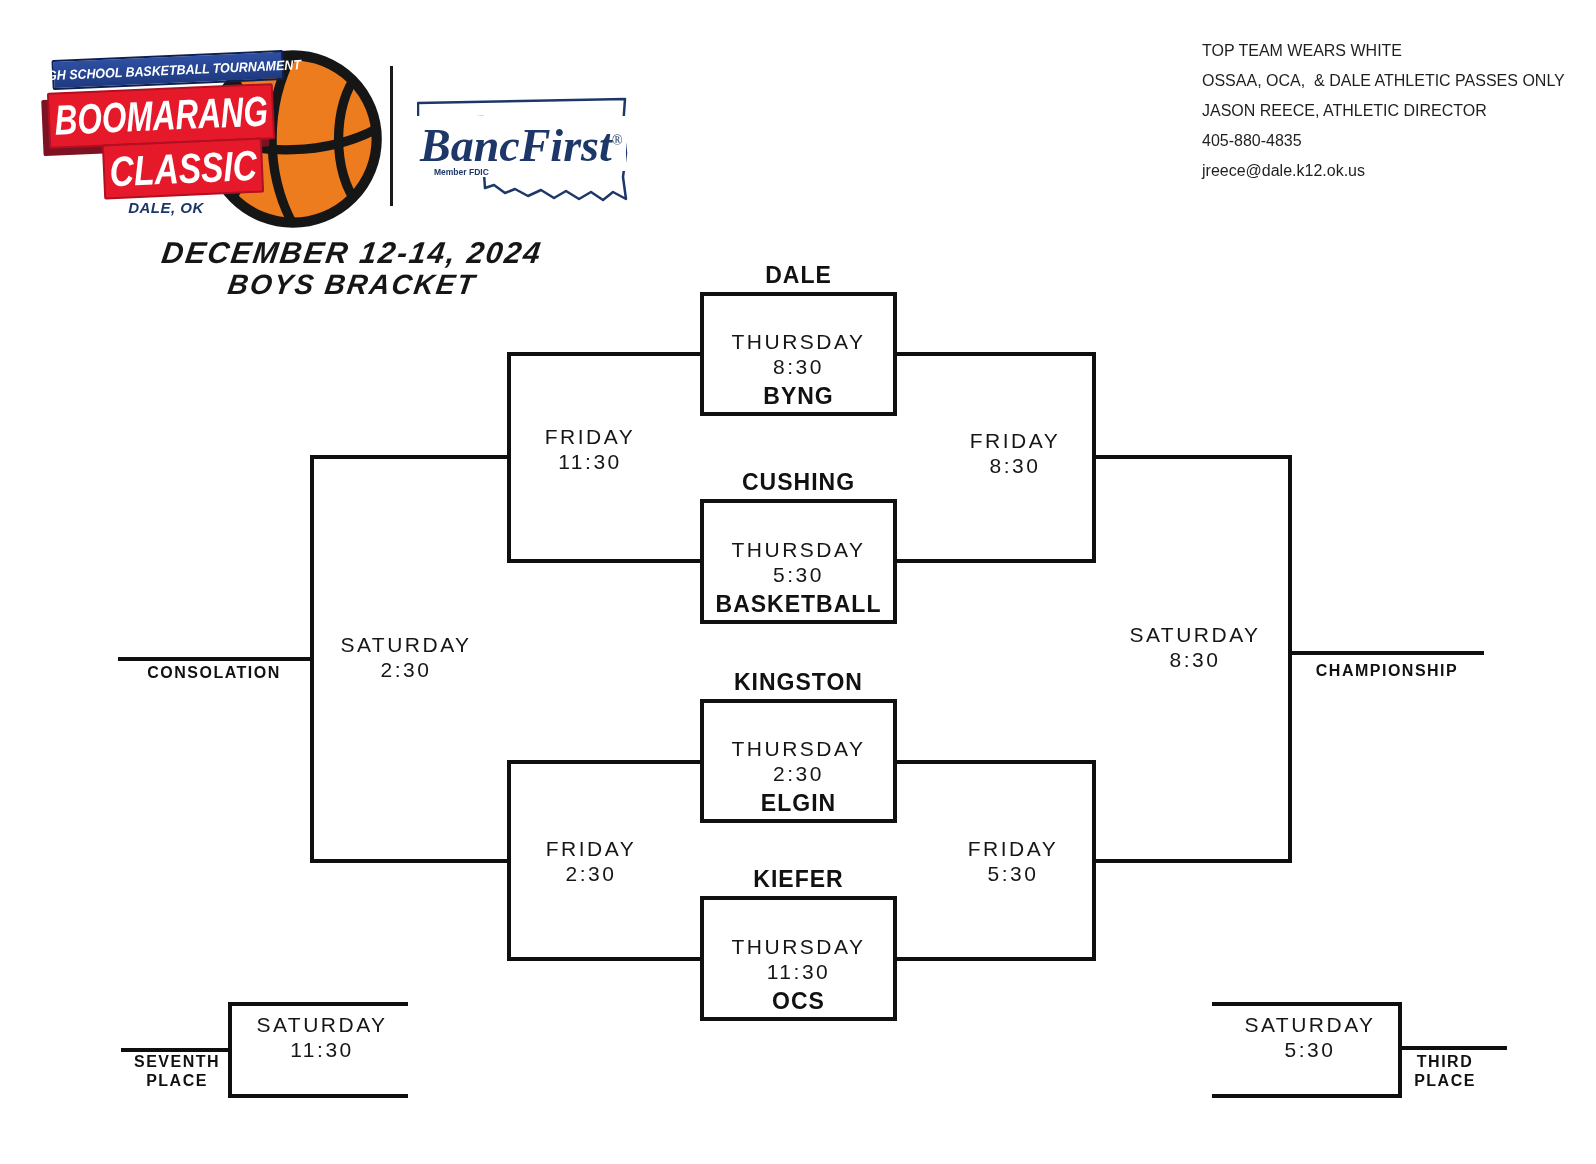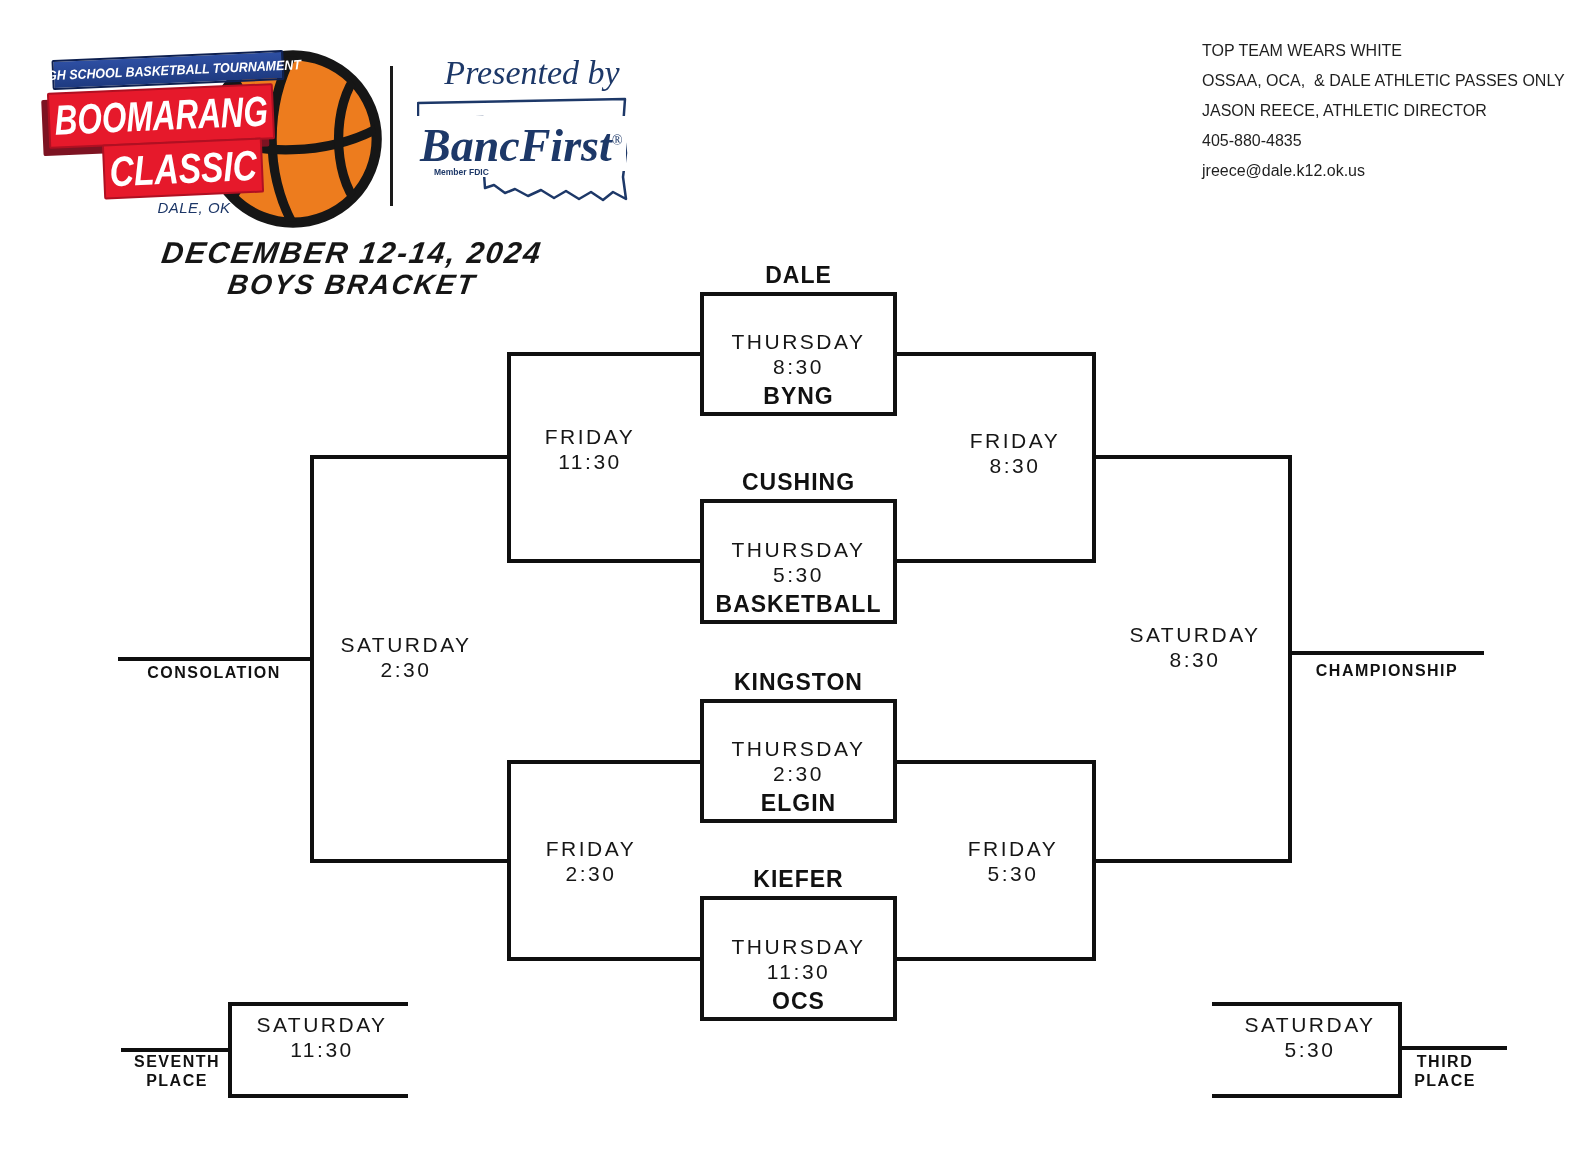--- a/index.html
+++ b/index.html
@@ -36,22 +36,22 @@
               border:2px solid #0e2050;z-index:3;}
   .banner-top span{color:#fff;font-weight:bold;font-style:italic;font-size:13.5px;
                    transform:scaleX(.92);white-space:nowrap;}
   .banner-main{left:48px;top:88px;width:222px;height:52px;background:#e6192b;border:2px solid #b01022;
                box-shadow:-6px 7px 0 0 #7d1322;z-index:2;}
   .banner-main span{color:#fff;font-weight:bold;font-style:italic;font-size:42px;
                     transform:scaleX(.75);white-space:nowrap;}
   .banner-sub{left:103px;top:141px;width:156px;height:51px;background:#e6192b;border:2px solid #b01022;z-index:2;}
   .banner-sub span{color:#fff;font-weight:bold;font-style:italic;font-size:42px;
                    transform:scaleX(.8);white-space:nowrap;}
-  .logo-location{position:absolute;left:144px;top:199px;width:100px;text-align:center;
-                 font-weight:normal;font-style:italic;font-size:15px;color:#1c3667;letter-spacing:.5px;}
+  .logo-location{position:absolute;left:116px;top:199px;width:100px;text-align:center;
+                 font-weight:bold;font-style:italic;font-size:15px;color:#1c3667;letter-spacing:.5px;}
   .divider{position:absolute;left:390px;top:66px;width:3px;height:140px;background:#1a1a1a;}
 
   .presented-by{position:absolute;left:412px;top:54px;width:240px;text-align:center;
                 font-family:"Liberation Serif",serif;font-style:italic;font-size:34px;color:#1d3868;}
   .ok-svg{position:absolute;left:417px;top:97px;}
   .bancfirst{position:absolute;left:416px;top:116px;font-family:"Liberation Serif",serif;
              font-style:italic;font-weight:bold;font-size:46px;color:#1d3868;background:#fff;
              padding:0 4px;line-height:50px;}
   .bancfirst sup{font-size:14px;font-weight:normal;}
   .member-fdic{position:absolute;left:433px;top:167px;font-size:8.5px;font-weight:bold;color:#1d3868;
@@ -96,21 +96,20 @@
   </div>
   <div class="logo-location">DALE, OK</div>
 
   <div class="divider"></div>
 
   <svg class="ok-svg" width="212" height="110" viewBox="0 0 212 110">
     <path d="M1,6 L208,2 L206,30 L209,56 L206,80 L209,102
              L196,95 L186,103 L174,95 L162,102 L149,94 L137,101 L124,93 L111,99 L98,92 L88,96 L77,88 L68,91
              L66,63 L66,20 L1,22 Z" fill="none" stroke="#1d3868" stroke-width="2.5" stroke-linejoin="round"></path>
   </svg>
-  <div class="presented-by">Presented by</div>
   <div class="bancfirst"><span>BancFirst</span><sup>®</sup></div>
   <div class="member-fdic">Member FDIC</div>
 
   <div class="heading-line heading-1">DECEMBER 12-14, 2024</div>
   <div class="heading-line heading-2">BOYS BRACKET</div>
 
   <div class="info">
     <div class="info-line">TOP TEAM WEARS WHITE</div>
     <div class="info-line">OSSAA, OCA,  &amp; DALE ATHLETIC PASSES ONLY</div>
     <div class="info-line">JASON REECE, ATHLETIC DIRECTOR</div>

